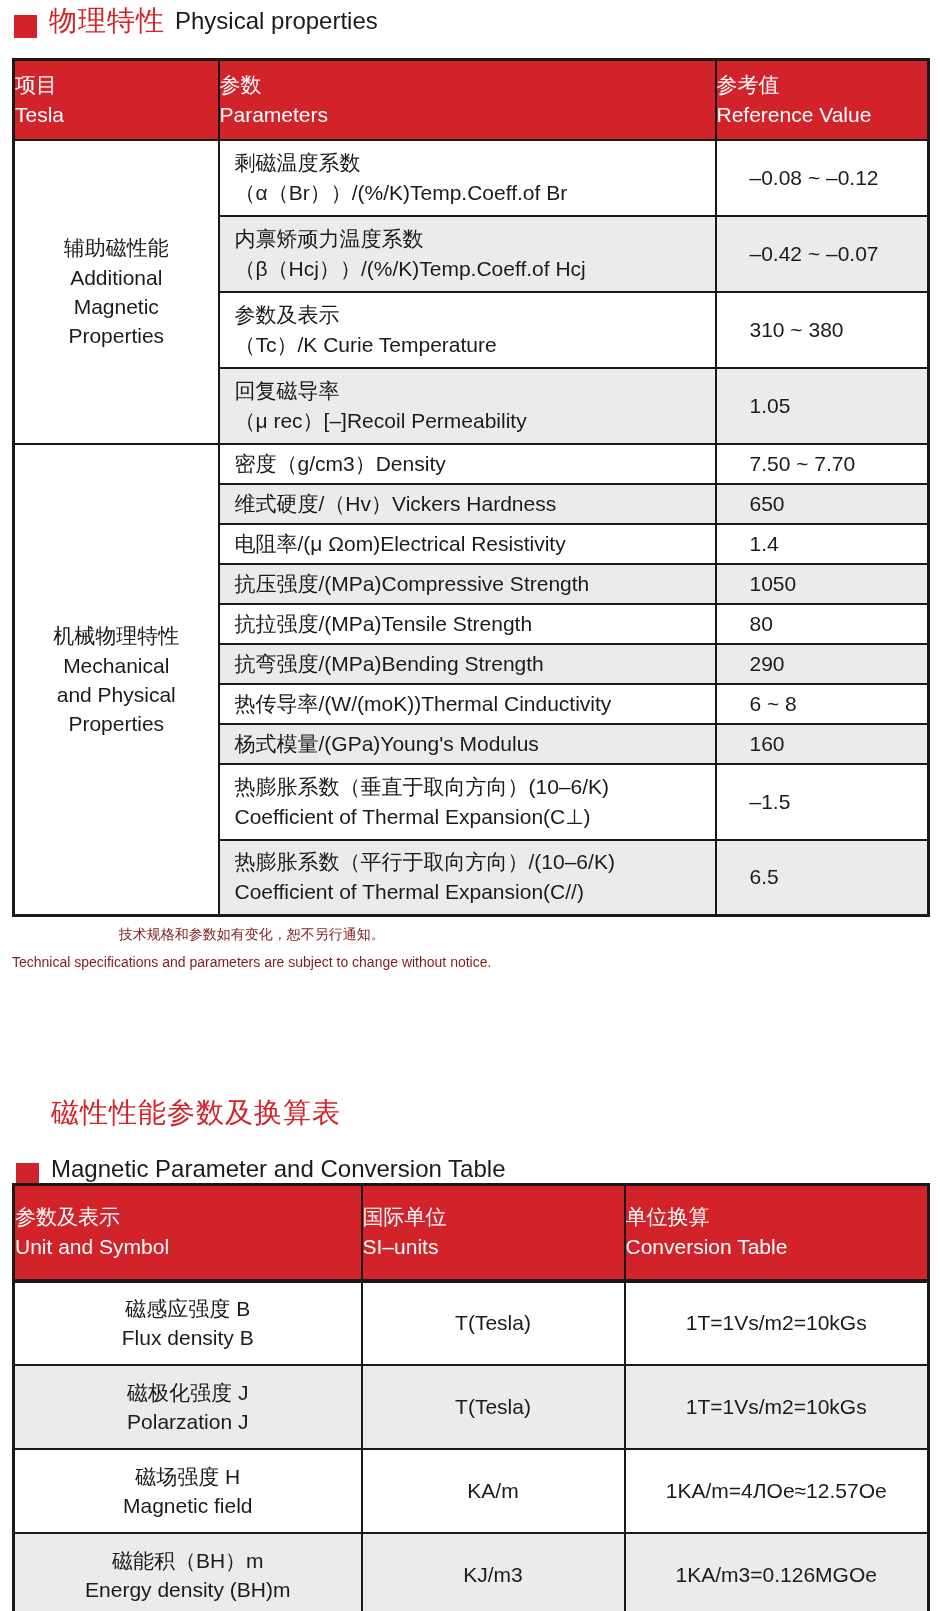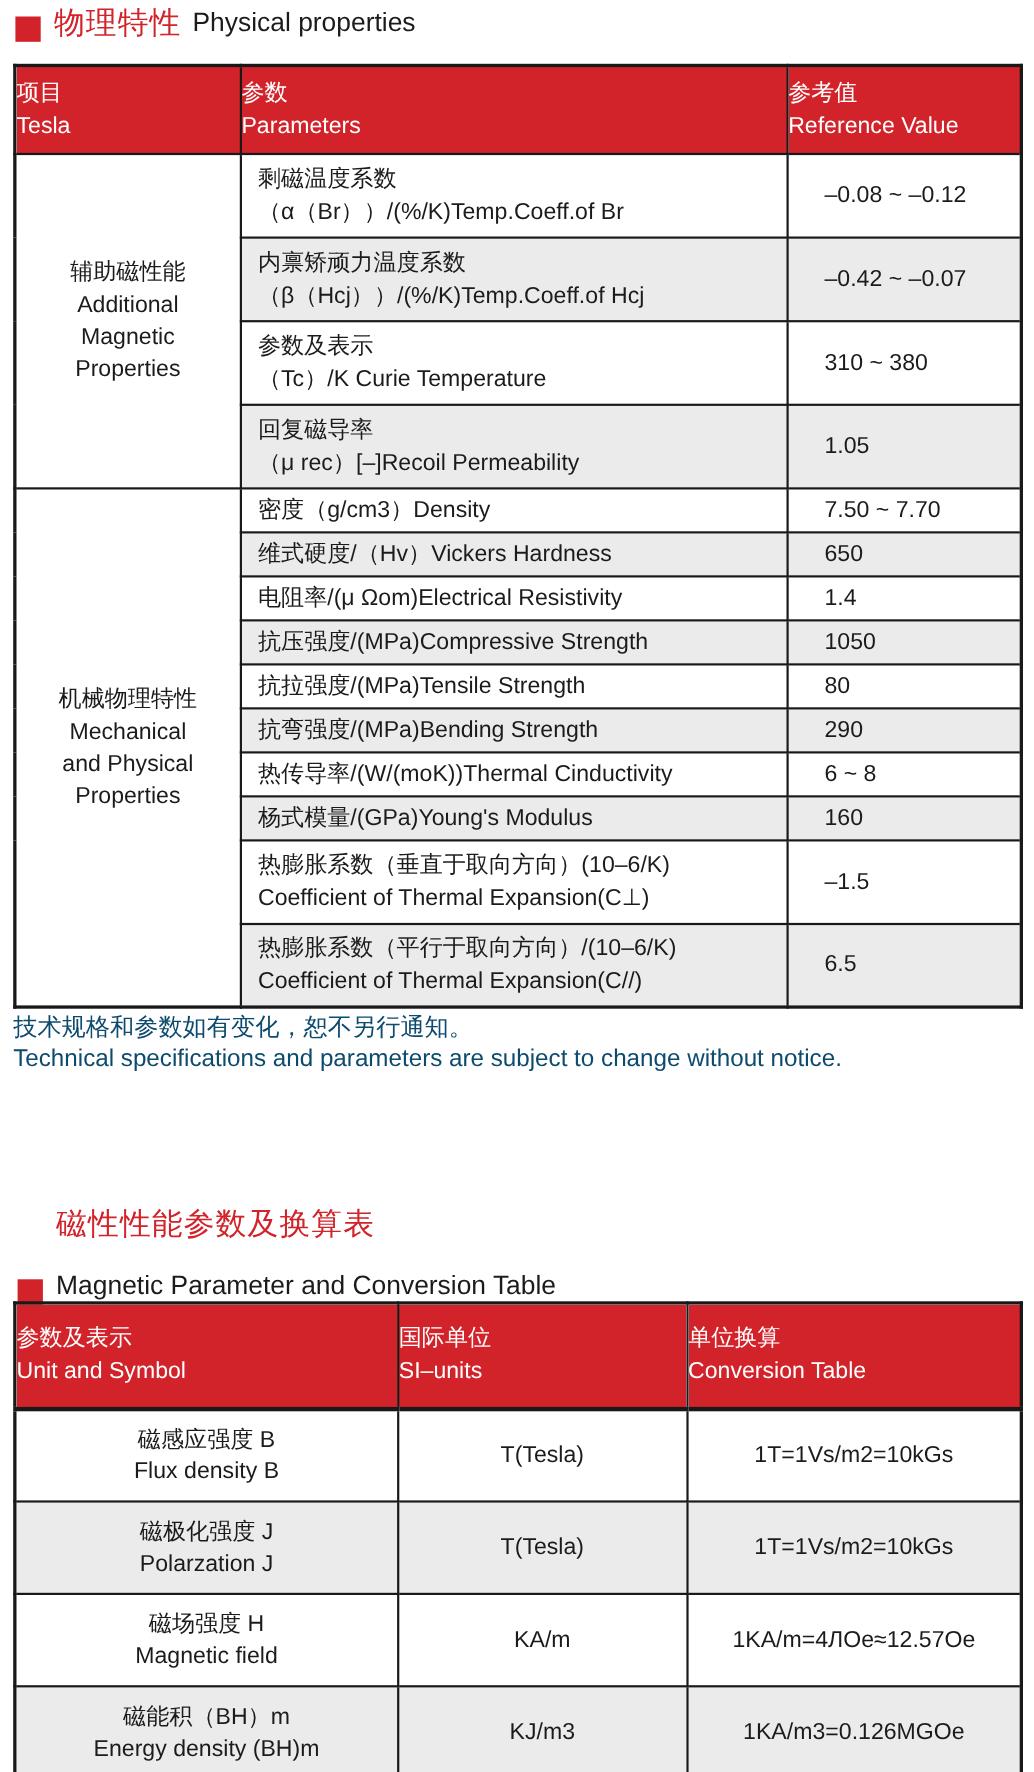--- a/index.html
+++ b/index.html
@@ -43,21 +43,21 @@
   .p{text-align:left;padding:3px 8px 3px 15px;}
   .pl{font-size:21px;line-height:30px;}
   .v{text-align:left;padding-left:33px;font-size:21px;}
 
   .t2 td{text-align:center;}
   .c2l{font-size:21px;line-height:29px;}
   .one{font-size:21px;}
 
   
   .footnote{position:absolute;left:12px;top:920px;}
-  .fn-line{font-size:22px;line-height:28px;color:#0c4a6e;}
+  .fn-line{font-size:14px;line-height:28px;color:#7f1d1d;text-align:center;}
 </style>
 </head>
 <body>
 
 <div class="canvas">
 
   <div class="sec-title" style="left:14px;top:4px;">
     <span class="bullet"></span>
     <span class="title-zh">物理特性</span>
     <span class="title-en">Physical properties</span>

